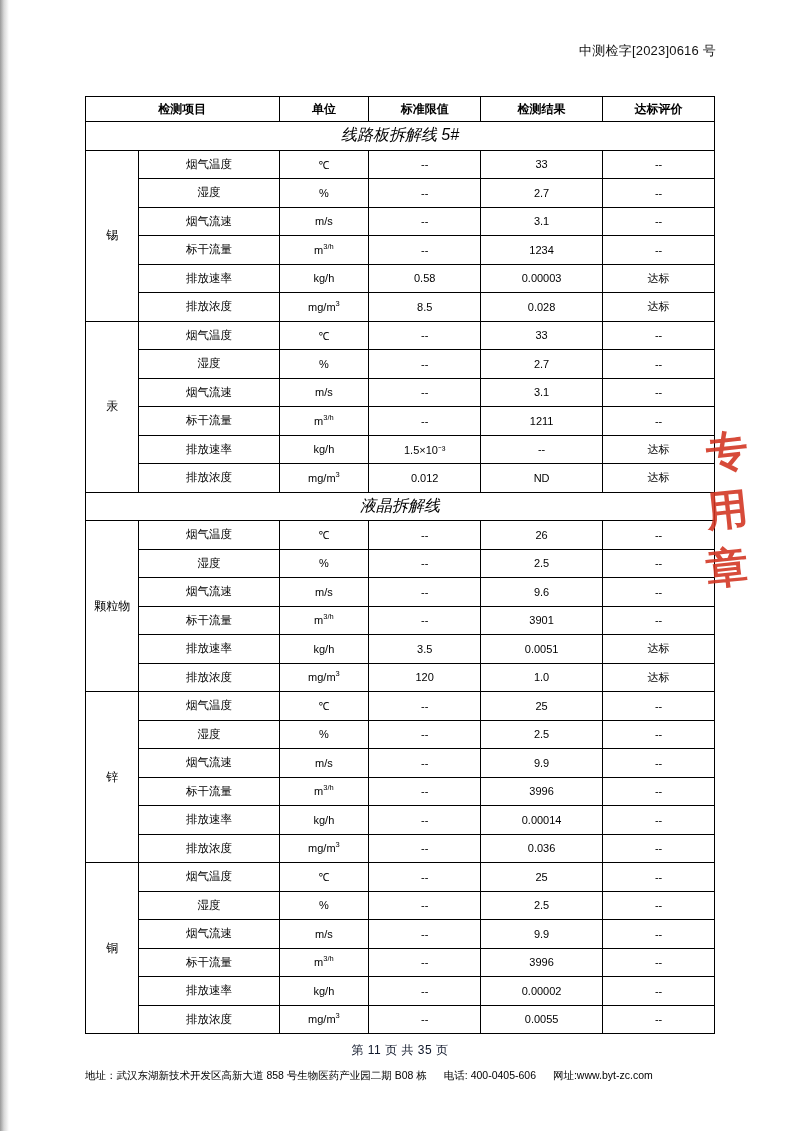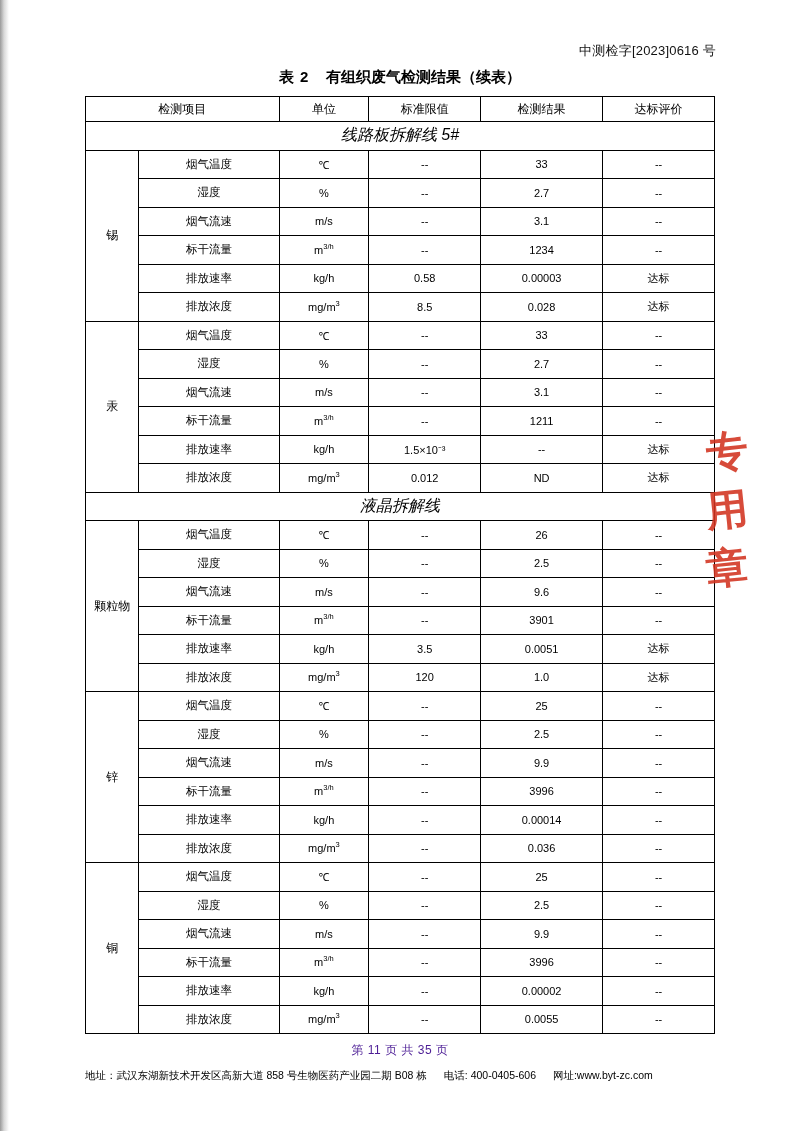--- a/index.html
+++ b/index.html
@@ -54,21 +54,21 @@
   table.main td, table.main th {
     border: 1px solid #000;
     text-align: center;
     vertical-align: middle;
     padding: 0;
     height: 27.5px;
     font-weight: normal;
     font-family: "Liberation Sans", sans-serif;
   }
   table.main thead th {
-    font-weight: normal;
+    font-weight: bold;
     font-size: 12px;
     height: 24px;
   }
   .group-row td {
     text-align: left;
     padding-left: 6px;
     font-weight: bold;
     font-size: 16px;
     height: 22px;
     font-style: italic;
@@ -86,21 +86,21 @@
     line-height: 0;
   }
   .footer-page {
     position: absolute;
     bottom: 72px;
     left: 0;
     width: 100%;
     text-align: center;
     font-size: 12px;
     font-family: "Liberation Sans", sans-serif;
-    color: #4c1d95;
+    color: #0f172a;
     letter-spacing: 0.5px;
   }
   .footer-line {
     position: absolute;
     bottom: 48px;
     left: 85px;
     width: 630px;
     text-align: left;
     font-size: 10.5px;
     font-family: "Liberation Sans", sans-serif;
@@ -135,25 +135,20 @@
   }
 </style>
 </head>
 <body>
 
 <div class="page">
   <div class="left-edge"></div>
 
   <div class="doc-header">中测检字[2023]0616 号</div>
 
-  <div class="doc-title">
-    <span class="tnum">表 2</span>
-    &nbsp;&nbsp;
-    <span>有组织废气检测结果（续表）</span>
-  </div>
 
   <table class="main">
     <thead>
       <tr>
         <th colspan="2">检测项目</th>
         <th>单位</th>
         <th>标准限值</th>
         <th>检测结果</th>
         <th>达标评价</th>
       </tr>

